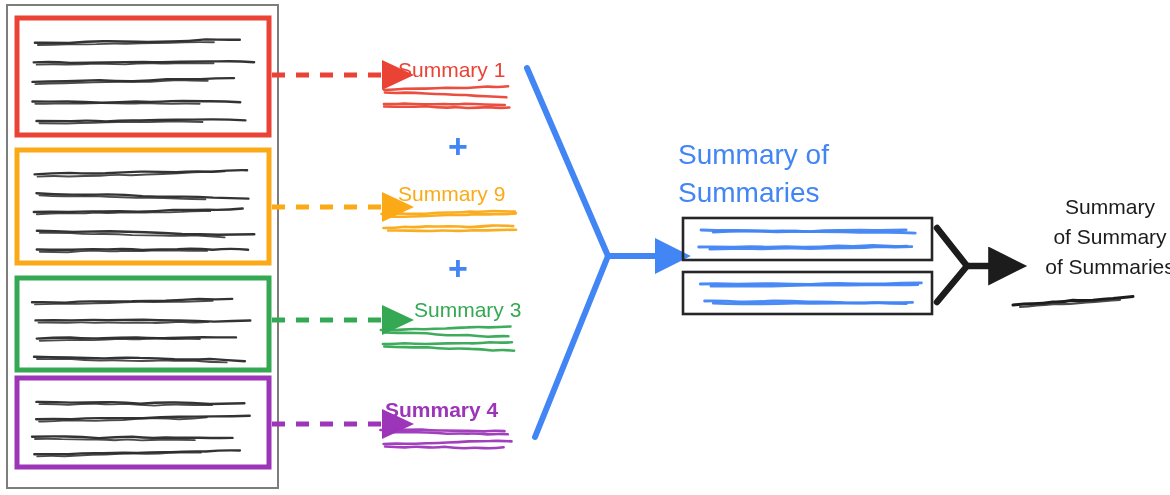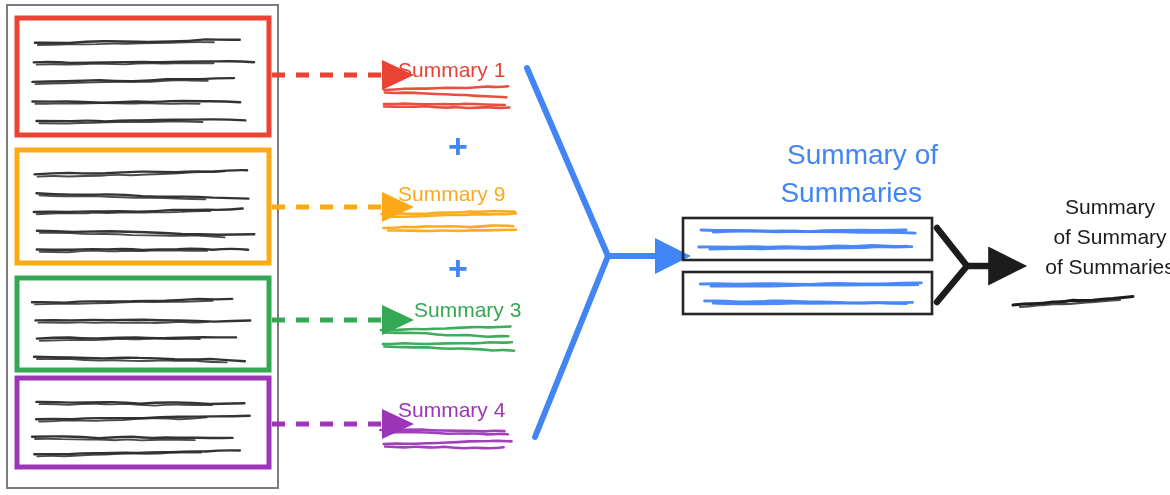--- a/index.html
+++ b/index.html
@@ -1,21 +1,21 @@
 <!DOCTYPE html>
 <html><head>
 <meta charset="utf-8">
 <style>
   html,body{margin:0;padding:0;background:#ffffff;}
   body{width:1170px;height:495px;font-family:"Liberation Sans",sans-serif;overflow:hidden;}
   #stage{position:relative;width:1079px;height:495px;background:#fff;}
   #canvas{position:absolute;left:0;top:0;width:1170px;height:495px;}
   .lbl{position:absolute;white-space:nowrap;line-height:1.18;}
   .sum-lbl{font-size:21px;font-weight:400;}
-  .sos-lbl{font-size:28px;font-weight:400;color:#4285F4;text-align:right;width:260px;}
+  .sos-lbl{font-size:28px;font-weight:400;color:#4285F4;text-align:left;width:260px;}
   .final-lbl{font-size:21px;font-weight:400;color:#1c1c1c;text-align:center;width:200px;}
 </style>
 </head>
 <body>
 
 <div id="stage">
   <svg id="canvas" viewBox="0 0 1170 495">
     <defs>
       <marker id="ar-red" markerWidth="7" markerHeight="7" refX="1.2" refY="3" orient="auto">
         <path d="M0,0 L6.4,3 L0,6 Z" fill="#EA4335"></path>
@@ -131,25 +131,25 @@
     <g id="g-final">
         <path d="M 1013.0 305.0 Q 1023.0 303.7 1033.0 303.8 Q 1043.0 303.7 1053.0 301.9 Q 1063.0 302.2 1073.0 300.3 Q 1083.0 300.8 1093.0 300.3 Q 1103.0 298.9 1113.0 298.5 Q 1123.0 297.4 1133.0 296.5" fill="none" stroke="#1c1c1c" stroke-width="3" stroke-linecap="round"></path>
         <path d="M 1020.0 307.0 Q 1028.3 306.2 1036.7 305.3 Q 1045.0 304.9 1053.3 304.1 Q 1061.7 304.1 1070.0 303.8 Q 1078.3 303.1 1086.7 302.4 Q 1095.0 301.9 1103.3 301.2 Q 1111.7 300.0 1120.0 299.8" fill="none" stroke="#2b2b2b" stroke-width="2.2" stroke-linecap="round" opacity="0.85"></path>
       </g>
   </svg>
 
   <div id="labels">
     <div class="lbl sum-lbl" style="left:398px;top:58px;color:#EA4335;">Summary 1</div>
     <div class="lbl sum-lbl" style="left:398px;top:182px;color:#FBA916;">Summary 9</div>
     <div class="lbl sum-lbl" style="left:398px;top:298px;color:#34A853;margin-left:16px;">Summary 3</div>
-    <div class="lbl sum-lbl" style="left:398px;top:398px;color:#9C35B8;">Summary 4</div>
+    <div class="lbl sum-lbl" style="left:385px;top:398px;color:#9C35B8;font-weight:bold;">Summary 4</div>
 
     <div class="lbl" style="left:448px;top:126px;color:#4285F4;font-size:34px;font-weight:700;">+</div>
     <div class="lbl" style="left:448px;top:248px;color:#4285F4;font-size:34px;font-weight:700;">+</div>
 
     <div class="lbl sos-lbl" style="left:678px;top:138px;">Summary of</div>
-    <div class="lbl sos-lbl" style="left:662px;top:176px;">Summaries</div>
+    <div class="lbl sos-lbl" style="left:678px;top:176px;">Summaries</div>
 
     <div class="lbl final-lbl" style="left:1010px;top:195px;">Summary</div>
     <div class="lbl final-lbl" style="left:1010px;top:225px;">of Summary</div>
     <div class="lbl final-lbl" style="left:1010px;top:255px;">of Summaries</div>
   </div>
 </div>
 
 </body></html>

